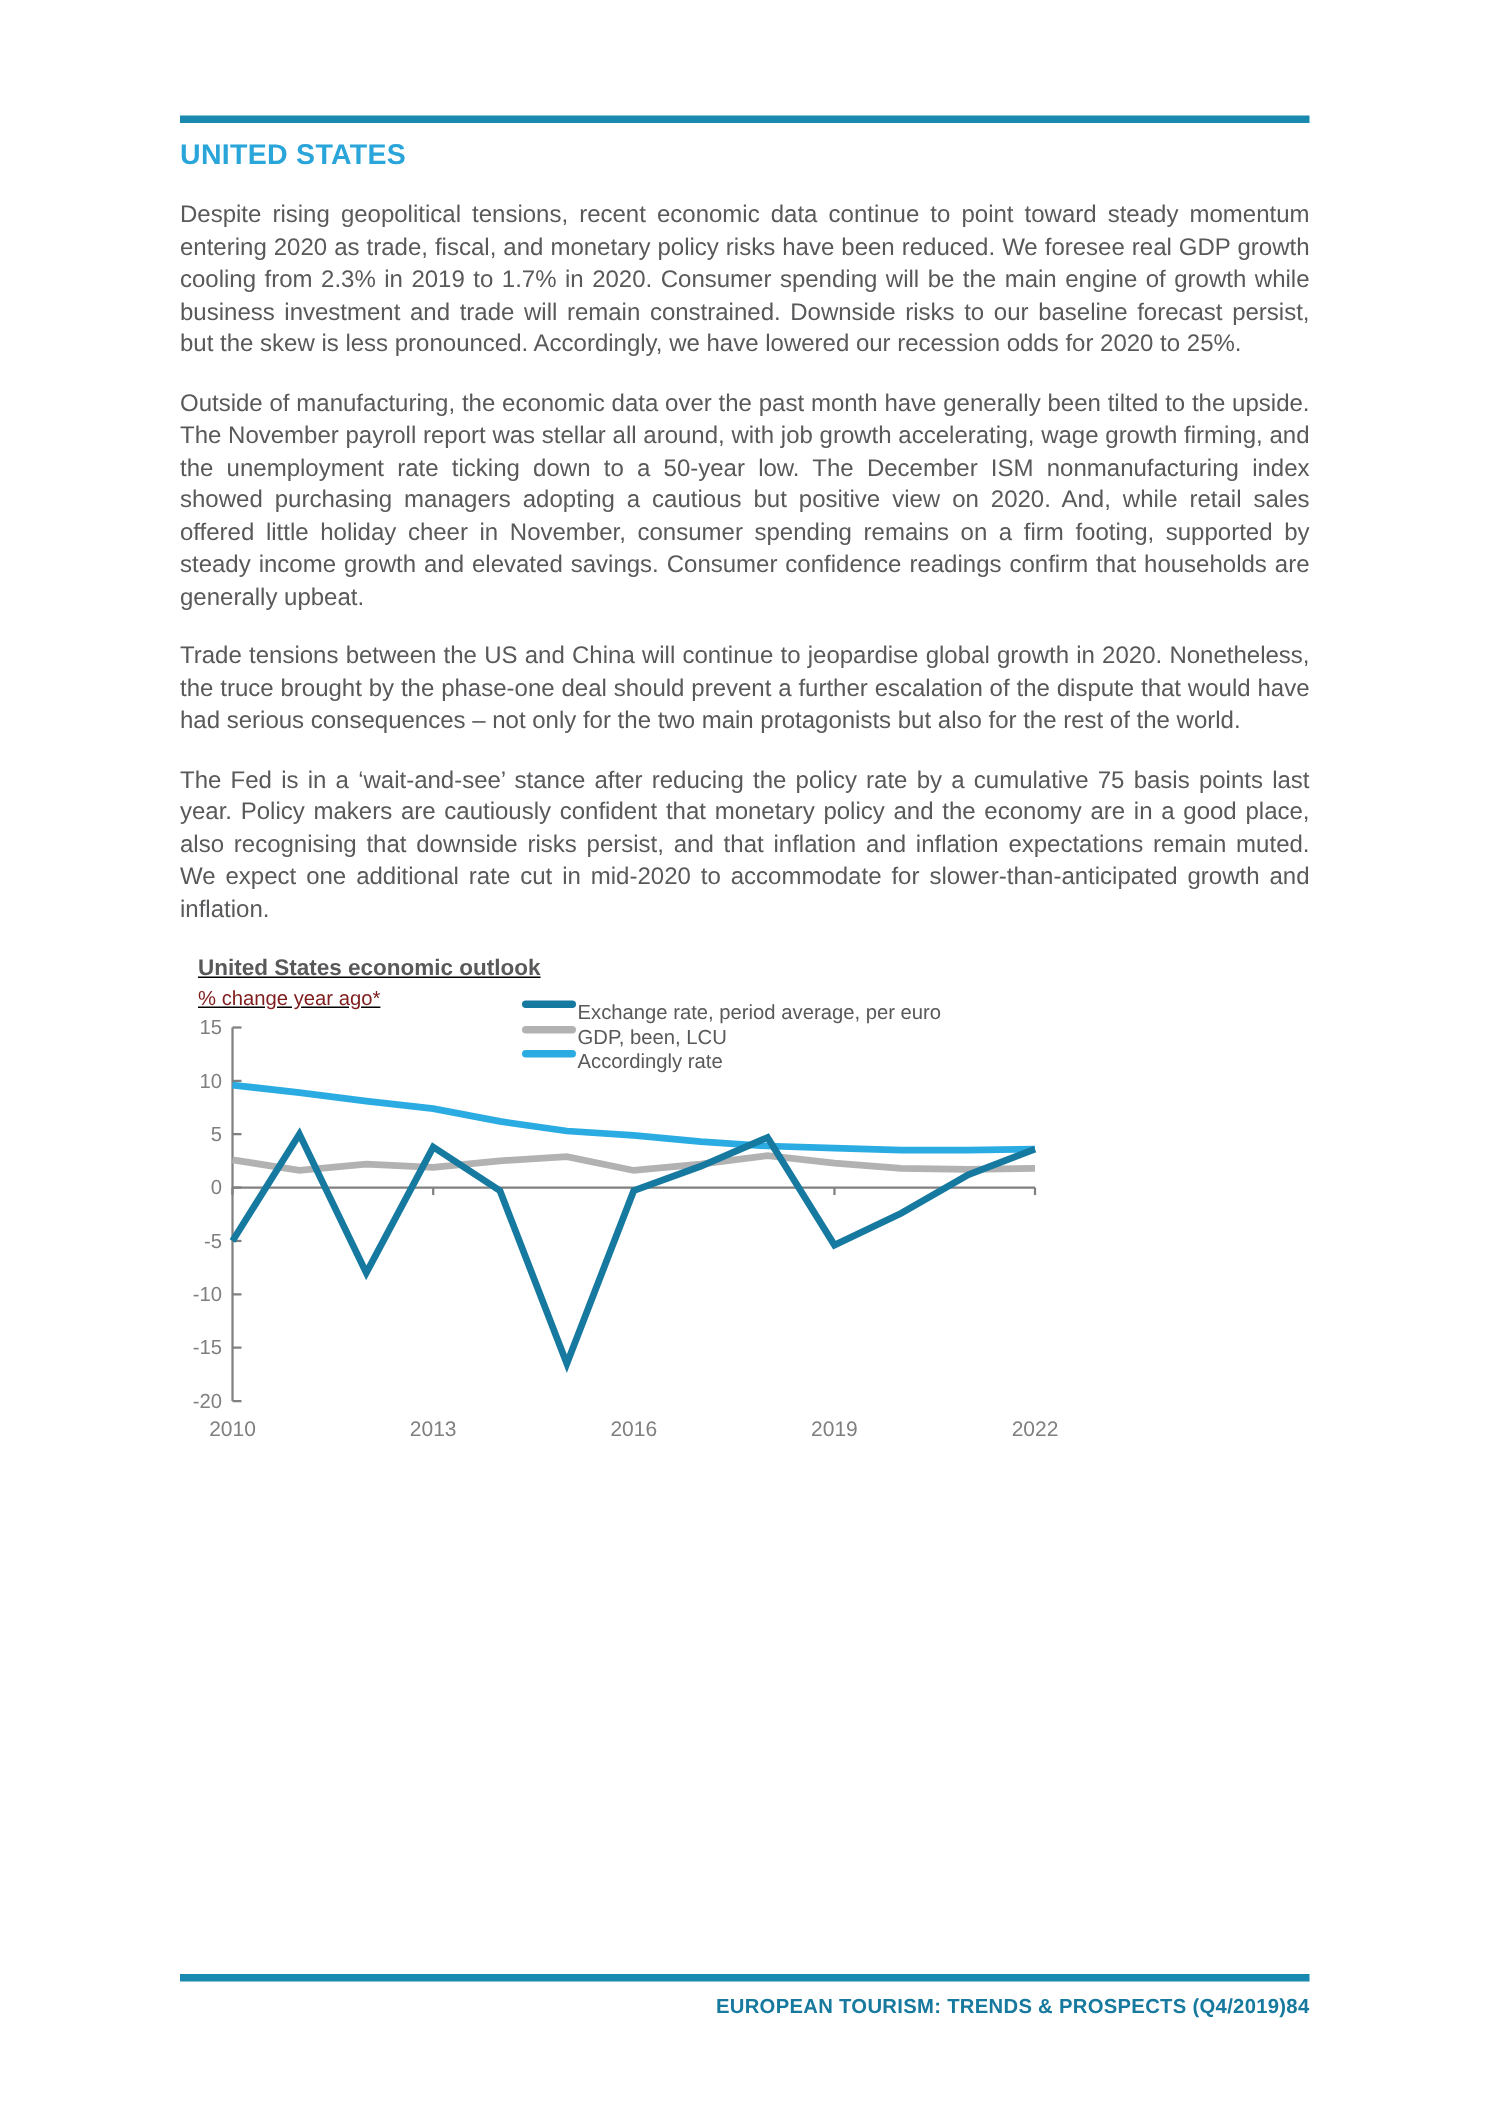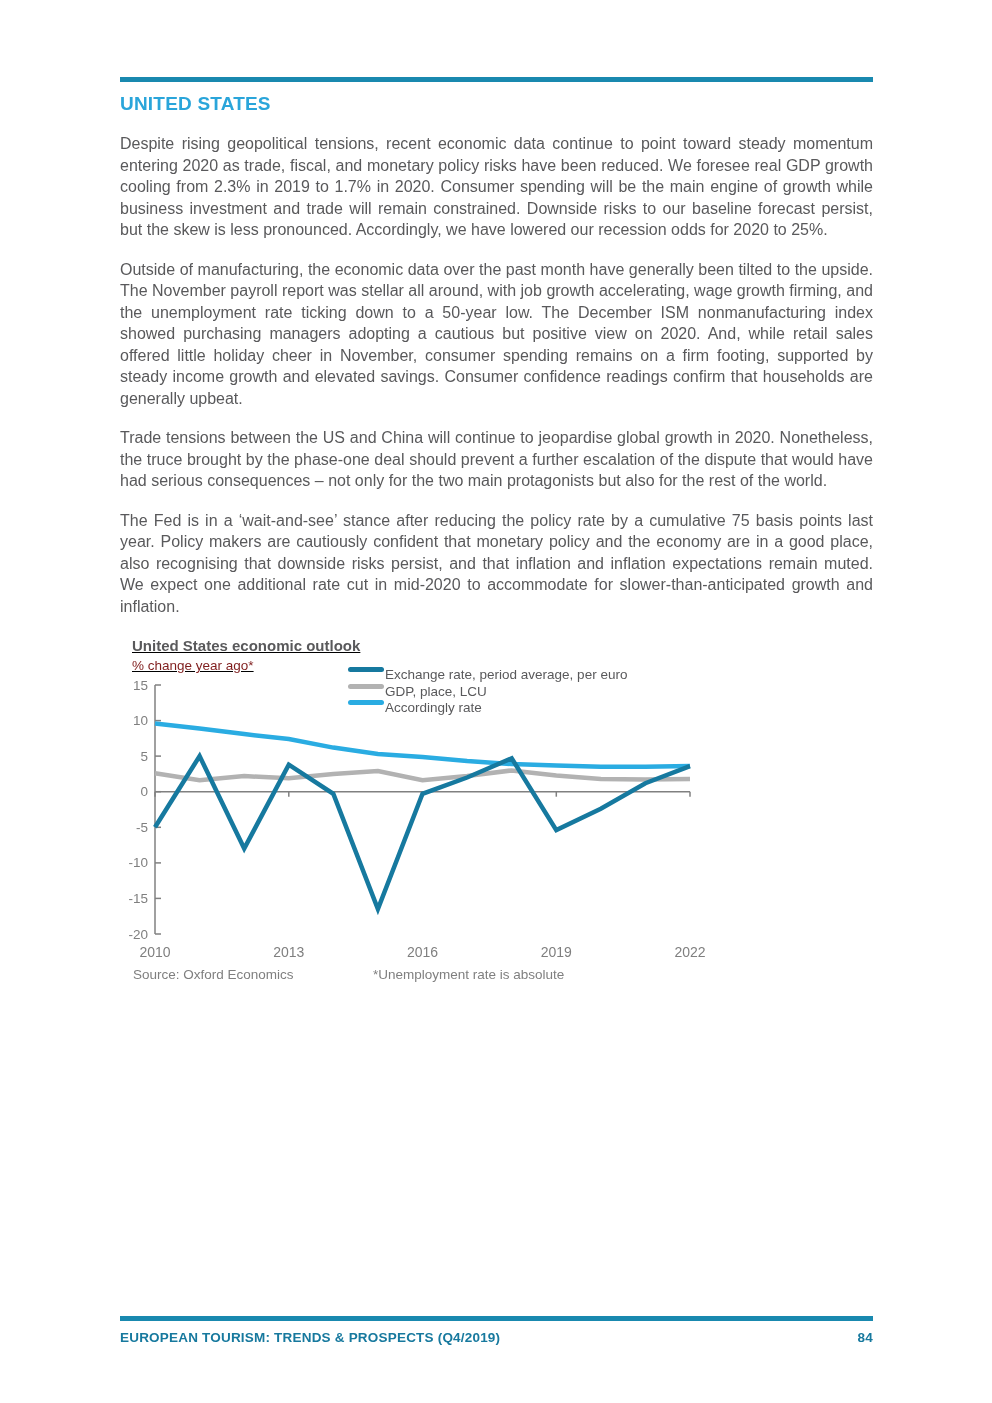--- a/index.html
+++ b/index.html
@@ -18,21 +18,21 @@
   .legend-row{display:flex;height:16.5px;}
   .legend-swatch{display:inline-block;width:36px;height:5px;border-radius:2.5px;
                  margin-right:1px;flex:none;}
   .legend-label{font-size:13.5px;color:var(--body,#59595B);white-space:nowrap;}
   svg{display:block;margin-top:2px;}
   svg text{font-family:"Liberation Sans",sans-serif;}
   .source-row{position:relative;height:20px;font-size:13.5px;color:var(--muted,#7F7F7F);}
   .src{position:absolute;left:13px;top:2px;}
   .fnote{position:absolute;left:253px;top:2px;}
   .footer{position:absolute;left:120px;top:1316px;width:753px;}
-  .footer-row{display:flex;justify-content:space-between;margin-top:9px;
+  .footer-row{display:flex;justify-content:flex-end;margin-top:9px;
               font-size:13.5px;font-weight:bold;color:var(--footer-text,#17799E);
               letter-spacing:.2px;}
 </style>
 </head>
 <body>
 
 <div class="page">
   <div class="content">
     <div class="rule"></div>
     <h1>UNITED STATES</h1>
@@ -44,21 +44,21 @@
     <div class="chart">
       <div class="chart-title">United States economic outlook</div>
       <div class="chart-subtitle">% change year ago*</div>
       <div class="legend">
           <div class="legend-row">
             <span class="legend-swatch" style="background: rgb(22, 121, 159);"></span>
             <span class="legend-label">Exchange rate, period average, per euro</span>
           </div>
           <div class="legend-row">
             <span class="legend-swatch" style="background: rgb(178, 178, 178);"></span>
-            <span class="legend-label">GDP, place, LCU</span>
+            <span class="legend-label">GDP, been, LCU</span>
           </div>
           <div class="legend-row">
             <span class="legend-swatch" style="background: rgb(42, 172, 226);"></span>
             <span class="legend-label">Accordingly rate</span>
           </div>
         </div>
       <svg width="600" height="290" viewBox="0 0 600 290">
           <line x1="35" y1="10" x2="35" y2="259" stroke="#808080" stroke-width="1.5"></line>
           <line x1="35" y1="10.0" x2="41" y2="10.0" stroke="#808080" stroke-width="1.5"></line>
           <text x="28" y="14.5" text-anchor="end" font-size="13.5" fill="#7F7F7F">15</text>
@@ -84,24 +84,20 @@
           <line x1="302.5" y1="116.7" x2="302.5" y2="121.7" stroke="#808080" stroke-width="1.5"></line>
           <text x="302.5" y="282" text-anchor="middle" font-size="14" fill="#7F7F7F">2016</text>
           <line x1="436.3" y1="116.7" x2="436.3" y2="121.7" stroke="#808080" stroke-width="1.5"></line>
           <text x="436.3" y="282" text-anchor="middle" font-size="14" fill="#7F7F7F">2019</text>
           <line x1="570.0" y1="116.7" x2="570.0" y2="121.7" stroke="#808080" stroke-width="1.5"></line>
           <text x="570.0" y="282" text-anchor="middle" font-size="14" fill="#7F7F7F">2022</text>
           <polyline points="35.0,98.2 79.6,105.3 124.2,101.1 168.8,103.2 213.3,98.9 257.9,96.1 302.5,105.3 347.1,101.1 391.7,95.4 436.3,100.4 480.8,103.9 525.4,104.6 570.0,103.9" fill="none" stroke="#B2B2B2" stroke-width="4.5" stroke-linejoin="miter" stroke-linecap="butt"></polyline>
           <polyline points="35.0,48.4 79.6,53.4 124.2,59.1 168.8,64.1 213.3,72.6 257.9,79.0 302.5,81.9 347.1,86.1 391.7,89.0 436.3,90.4 480.8,91.8 525.4,91.8 570.0,91.1" fill="none" stroke="#2AACE2" stroke-width="4.5" stroke-linejoin="miter" stroke-linecap="butt"></polyline>
           <polyline points="35.0,152.3 79.6,81.1 124.2,173.6 168.8,89.7 213.3,118.8 257.9,234.1 302.5,118.8 347.1,102.5 391.7,83.3 436.3,155.1 480.8,133.8 525.4,108.2 570.0,91.1" fill="none" stroke="#16799F" stroke-width="4.5" stroke-linejoin="miter" stroke-linecap="butt"></polyline>
         </svg>
-      <div class="source-row">
-        <span class="src">Source: Oxford Economics</span>
-        <span class="fnote">*Unemployment rate is absolute</span>
-      </div>
     </div>
   </div>
 
   <div class="footer">
     <div class="rule"></div>
     <div class="footer-row">
       <span>EUROPEAN TOURISM: TRENDS &amp; PROSPECTS (Q4/2019)</span>
       <span>84</span>
     </div>
   </div>

